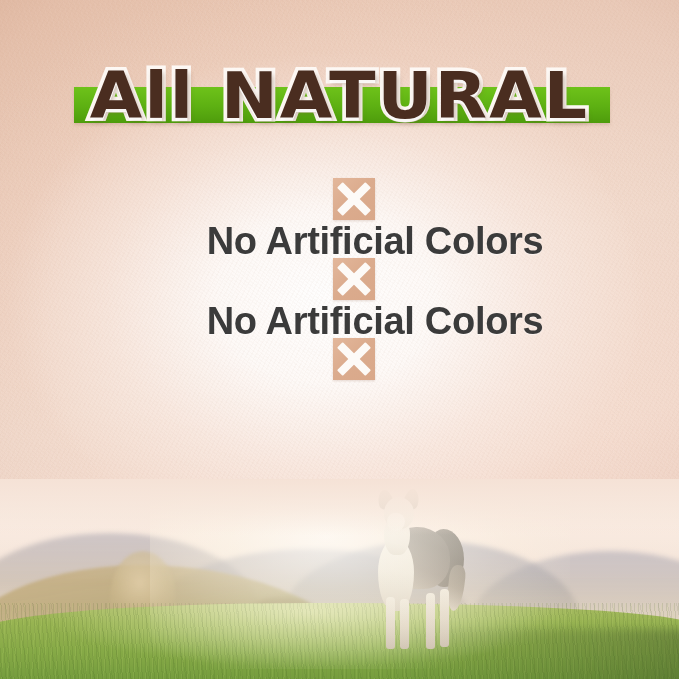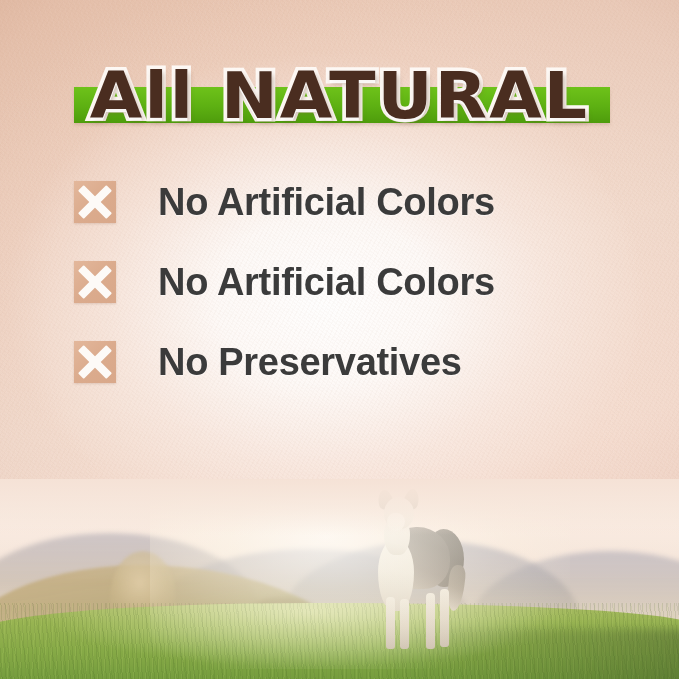--- a/index.html
+++ b/index.html
@@ -91,20 +91,21 @@
     position: absolute;
     left: 74px;
     top: 178px;
     width: 560px;
   }
   .claim-row {
     display: flex;
     align-items: center;
     height: 48px;
     margin-bottom: 32px;
+    flex-direction: column;
   }
   .x-box {
     position: relative;
     width: 42px;
     height: 42px;
     flex: 0 0 42px;
     background: linear-gradient(135deg, #e3b79b 0%, #dbab8d 50%, #d9a88a 100%);
     box-shadow: 0 1px 2px rgba(150,105,80,0.22);
   }
   .x-box::before,
@@ -345,21 +346,20 @@
       <div class="claim-text">No Artificial Colors</div>
     </div>
 
     <div class="claim-row">
       <div class="x-box"></div>
       <div class="claim-text">No Artificial Colors</div>
     </div>
 
     <div class="claim-row">
       <div class="x-box"></div>
-      <div class="claim-text">No Preservatives</div>
     </div>
 
 
   </div>
 
   <div class="photo">
     <div class="sky"></div>
 
     <div class="ridge ridge-a"></div>
     <div class="ridge ridge-b"></div>

